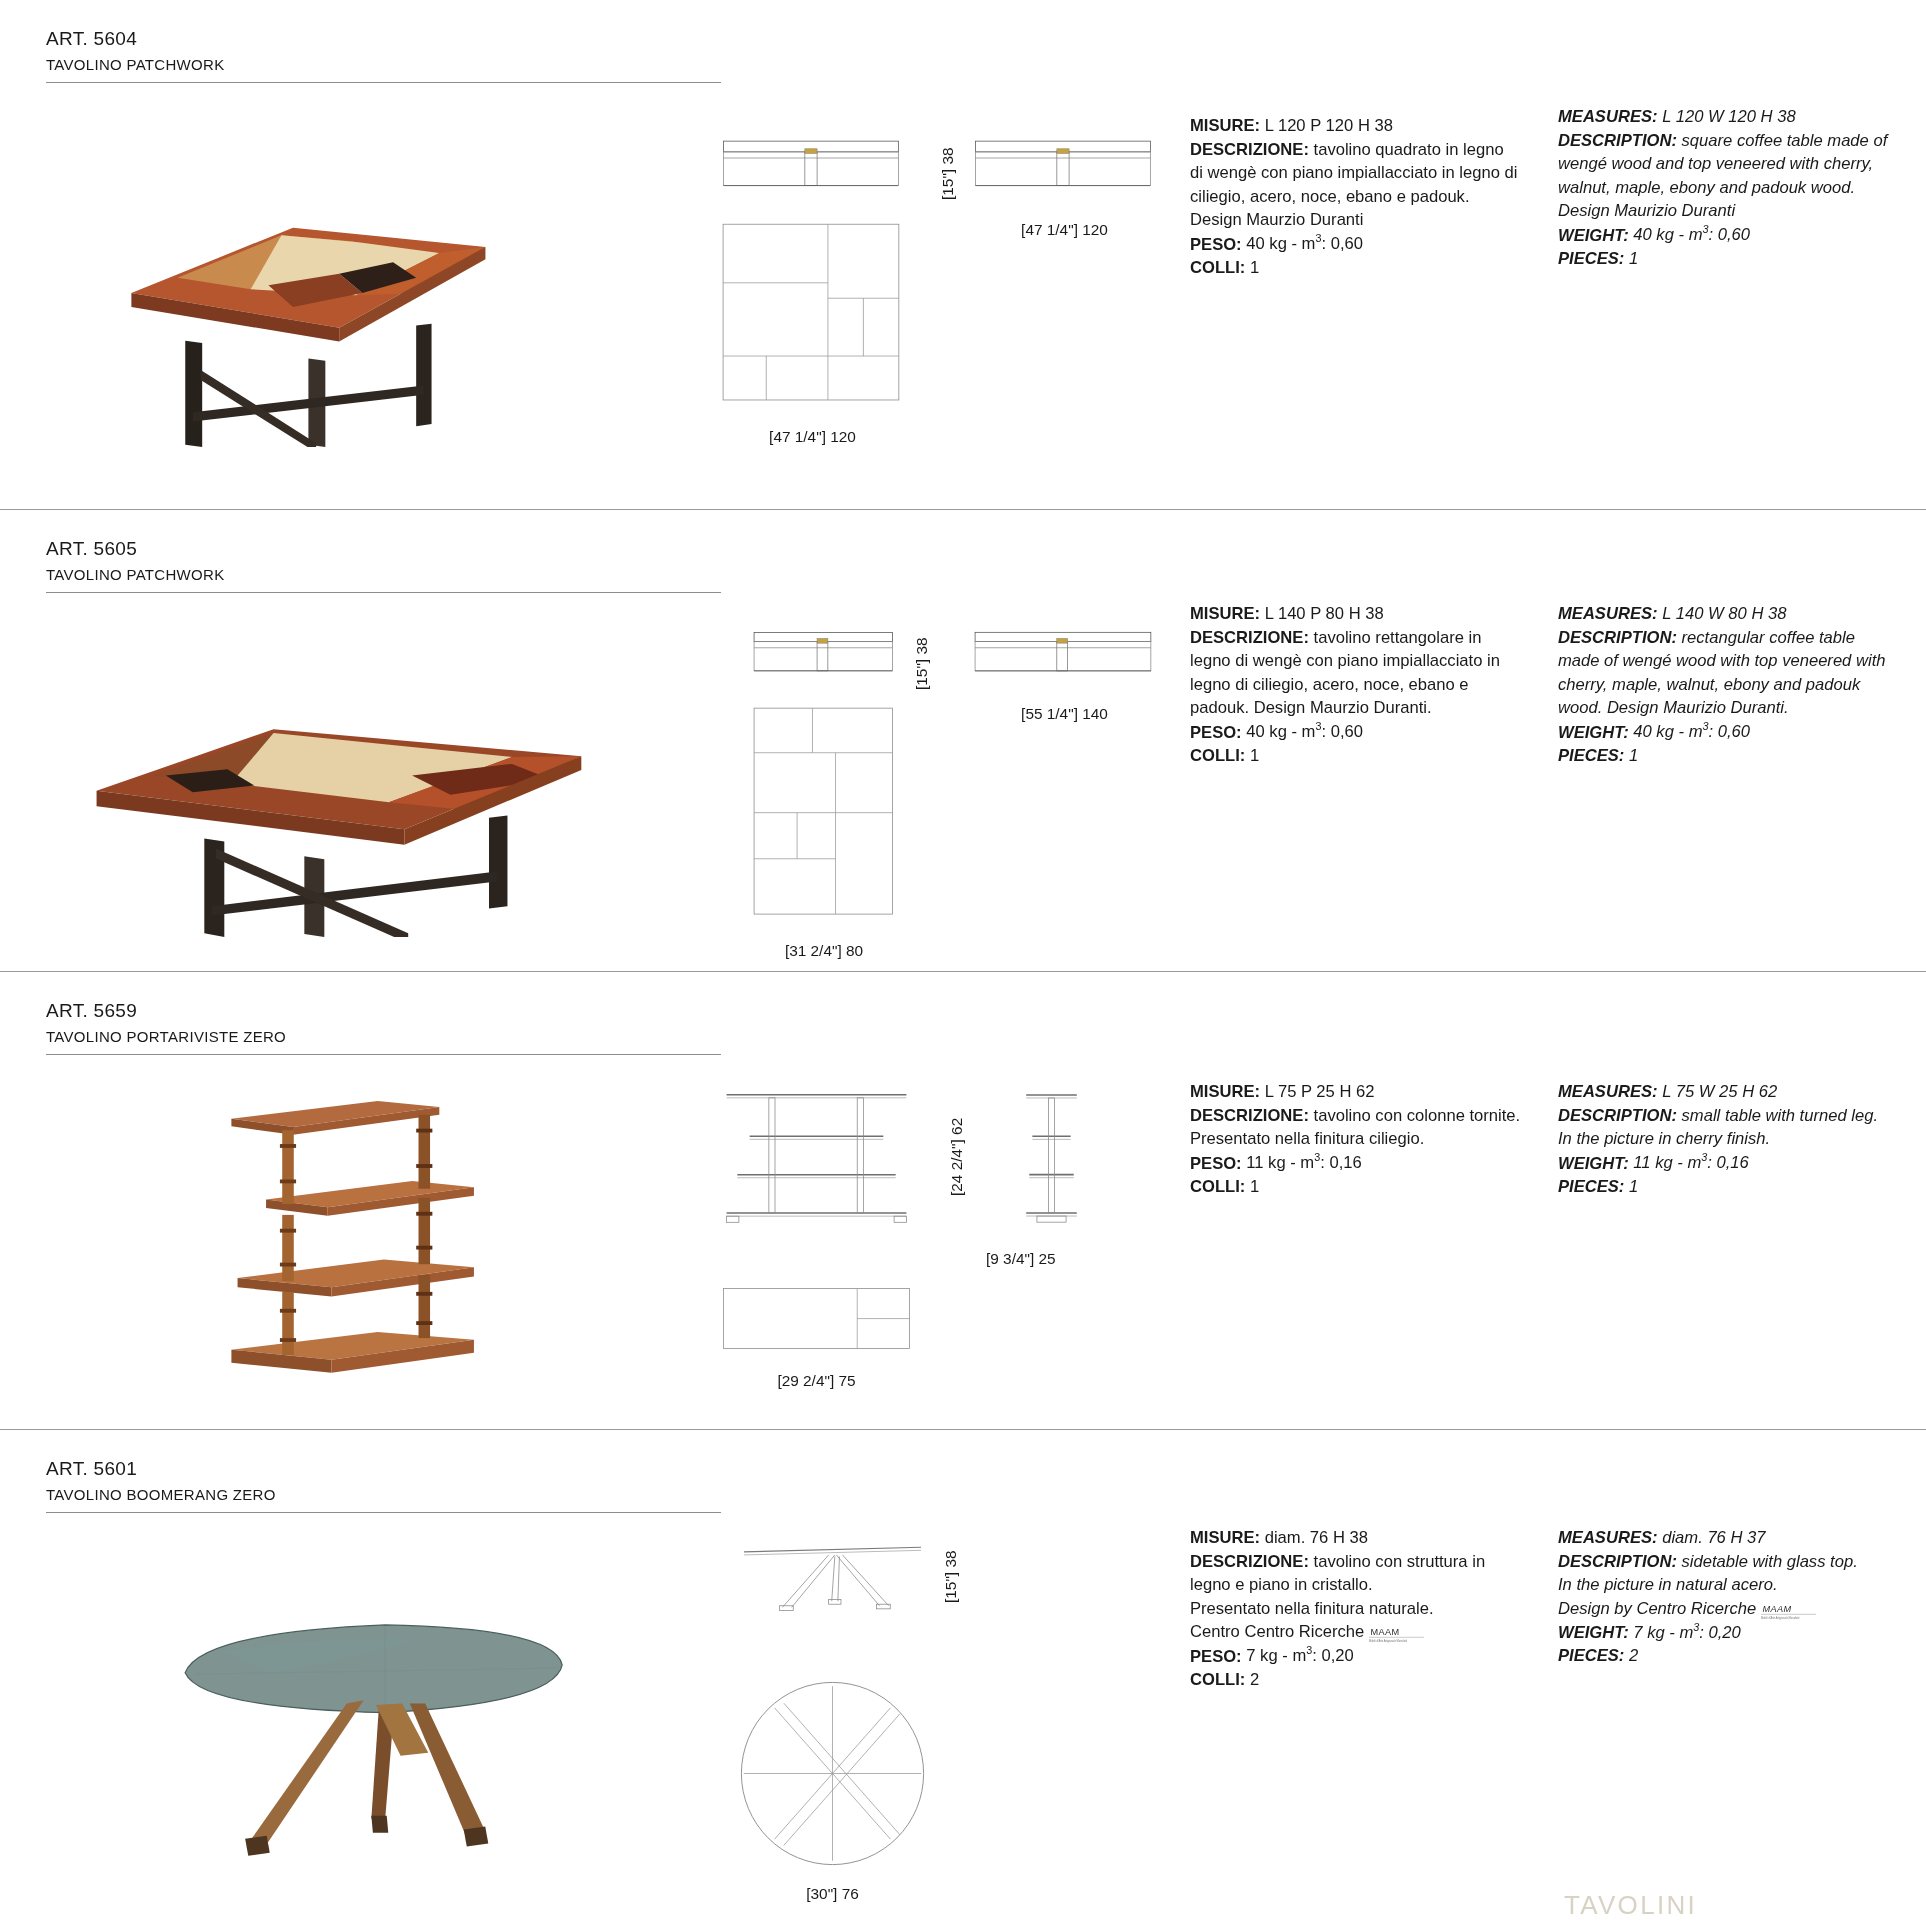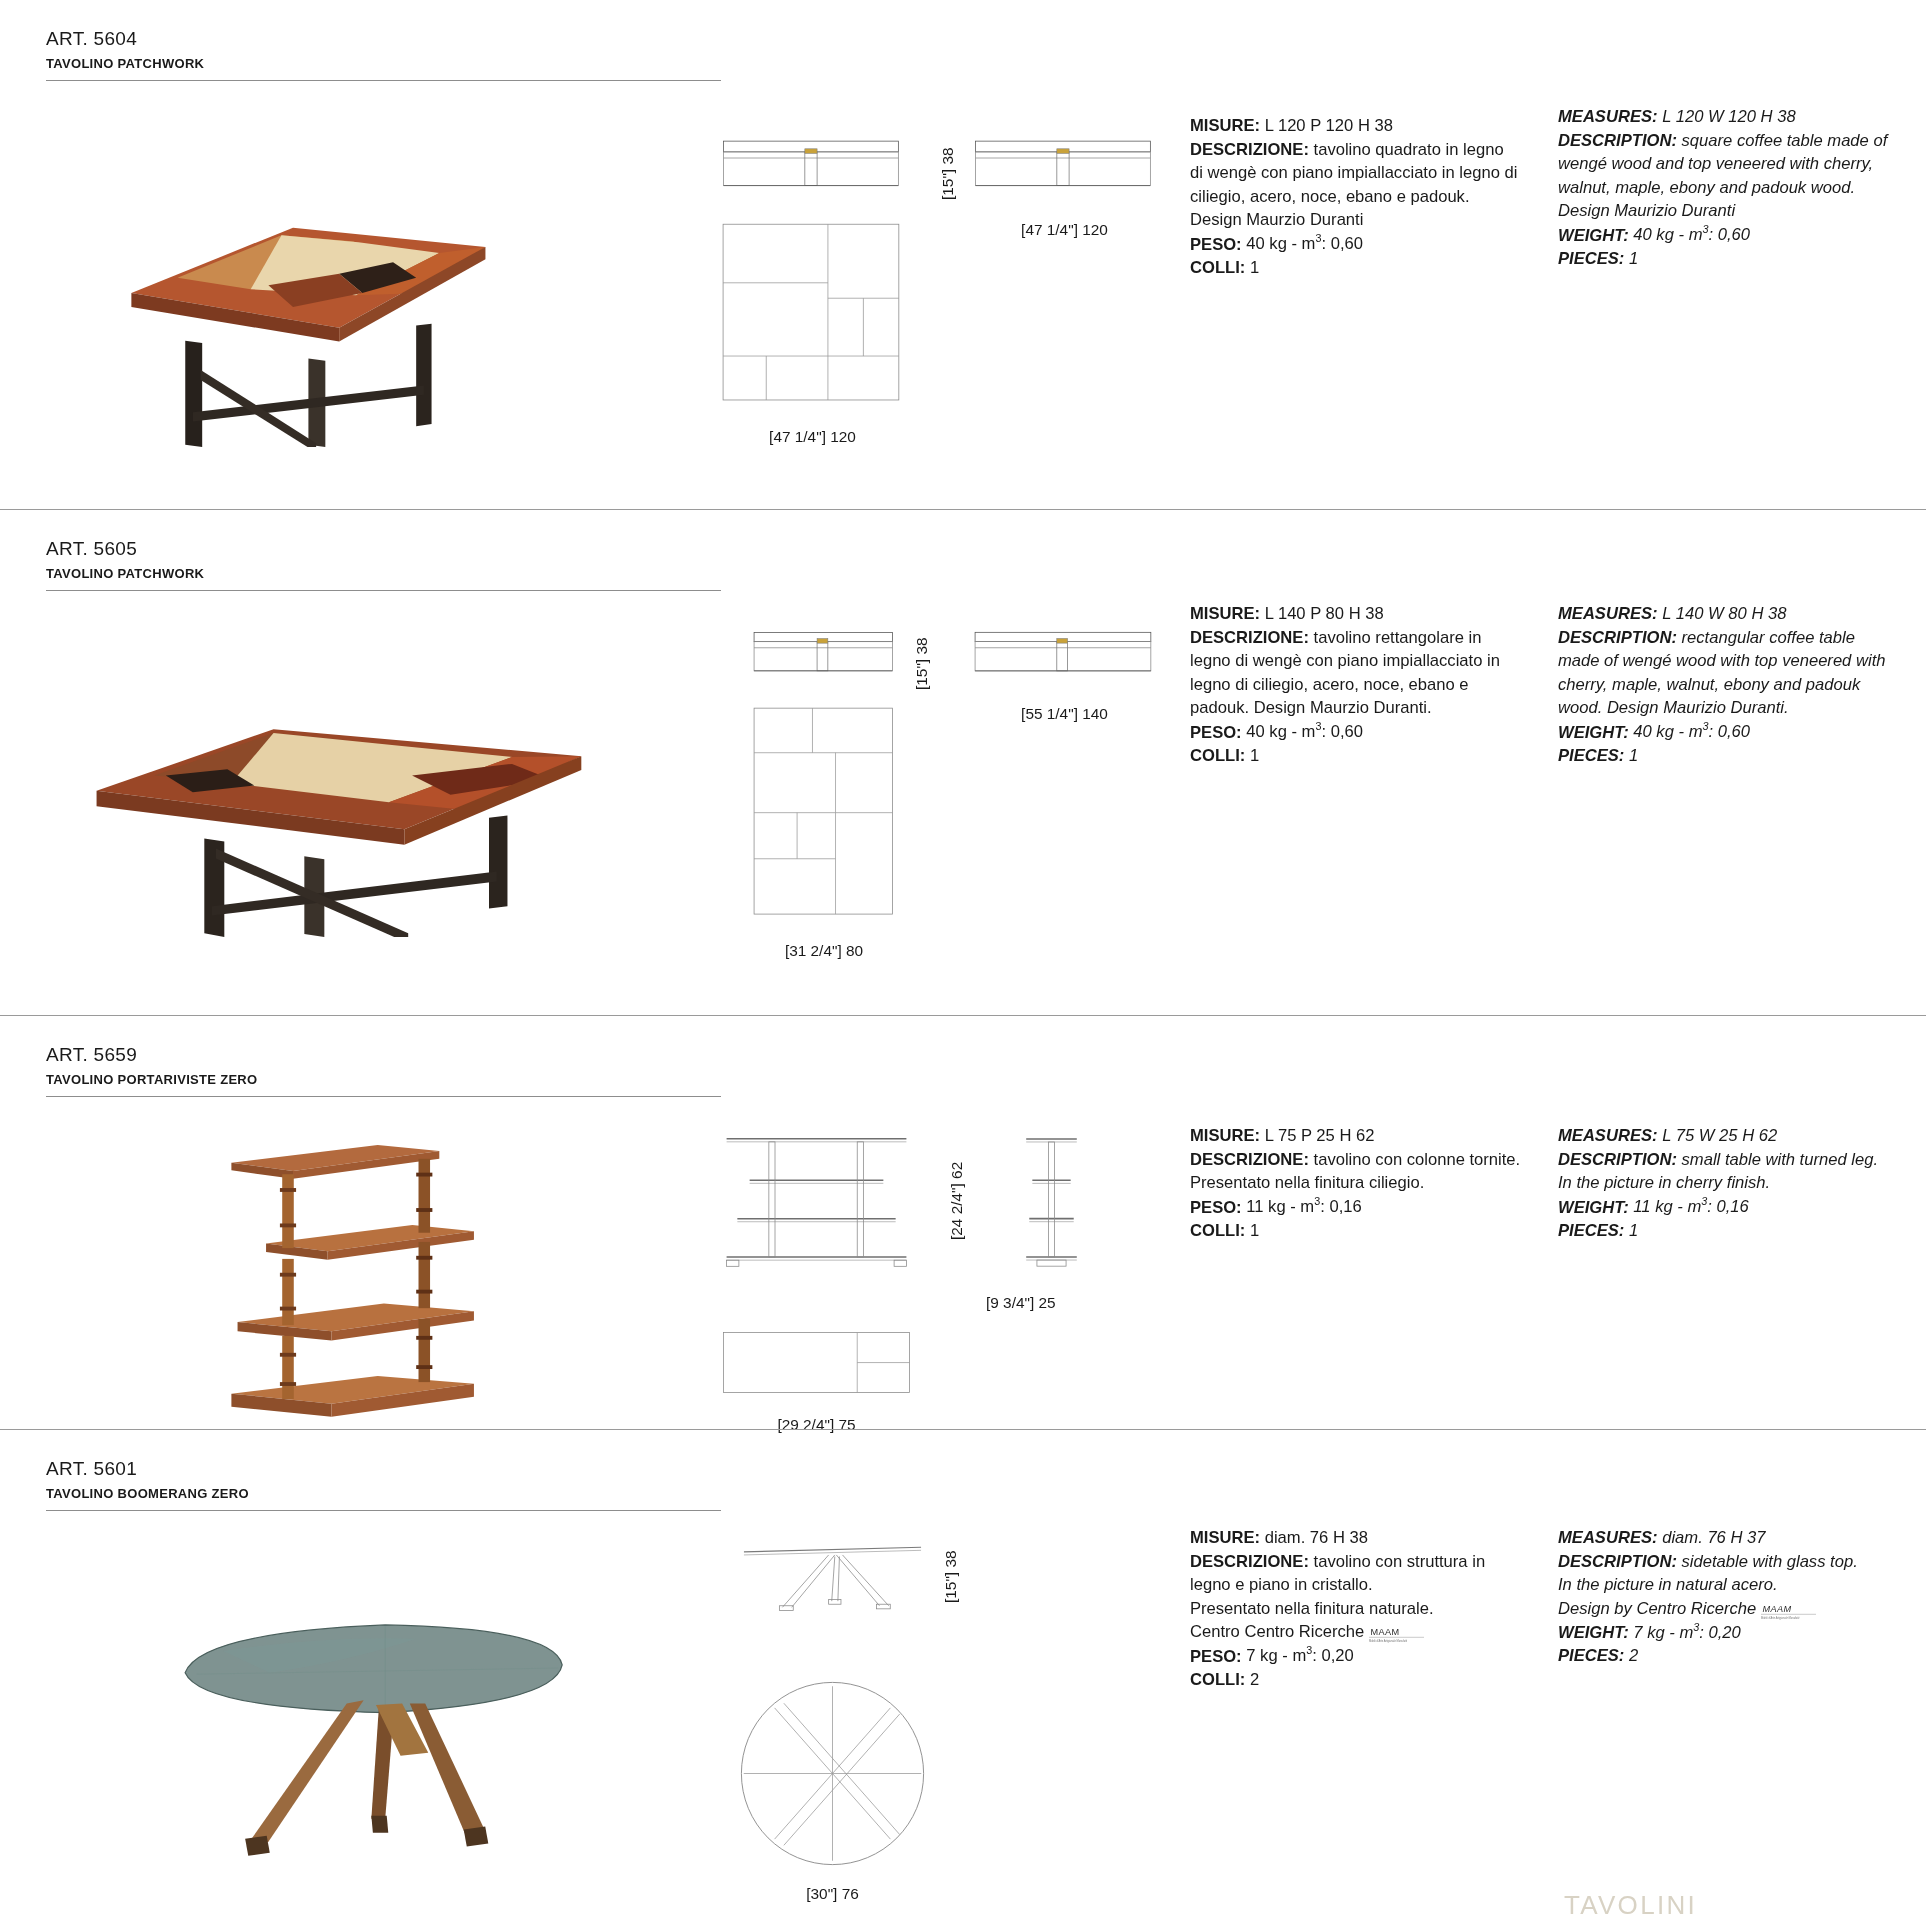--- a/index.html
+++ b/index.html
@@ -30,25 +30,25 @@
     width: 678px;
   }
   .art-code {
     font-size: 19px;
     letter-spacing: 0.3px;
     color: #1a1a1a;
     margin: 0 0 6.2px 0;
     font-weight: 400;
   }
   .art-name {
-    font-size: 13px;
+    font-size: 15px;
     letter-spacing: 0.3px;
     color: #1a1a1a;
     margin: 0;
-    font-weight: 700;
+    font-weight: 400;
     padding-bottom: 9.2px;
     border-bottom: 0.8px solid #8d8d8d;
     width: 675px;
   }
 
   
   .photo-col {
     position: absolute;
     left: 62px;
   }
@@ -254,21 +254,21 @@
     </div>
 
     <div class="text-en" style="left:1558px; top:92px;">
       <div><b>MEASURES:</b> <span>L 140 W 80 H 38</span></div>
       <div><b>DESCRIPTION:</b> <span>rectangular coffee table made of wengé wood with top veneered with cherry, maple, walnut, ebony and padouk wood. Design Maurizio Duranti.</span></div>
       <div><b>WEIGHT:</b> <span>40 kg - m<span class="sup">3</span>: 0,60</span></div>
       <div><b>PIECES:</b> <span>1</span></div>
     </div>
   </div>
 
-  <div class="entry" style="position:absolute; left:0; top:971px; width:1926px; height:458px;margin-top:44px;">
+  <div class="entry" style="position:absolute; left:0; top:971px; width:1926px; height:458px;">
     <div class="entry-head">
       <div class="art-code">ART. 5659</div>
       <div class="art-name">TAVOLINO PORTARIVISTE ZERO</div>
     </div>
 
     <div class="photo-col" style="top:112px; left:208px;">
       <svg width="324" height="308" viewBox="0 0 420 400">
 
         <polygon points="30,45 220,22 300,30 110,56" fill="#b36a3e"></polygon>
         <polygon points="30,45 110,56 110,66 30,55" fill="#8e4f2b"></polygon>

